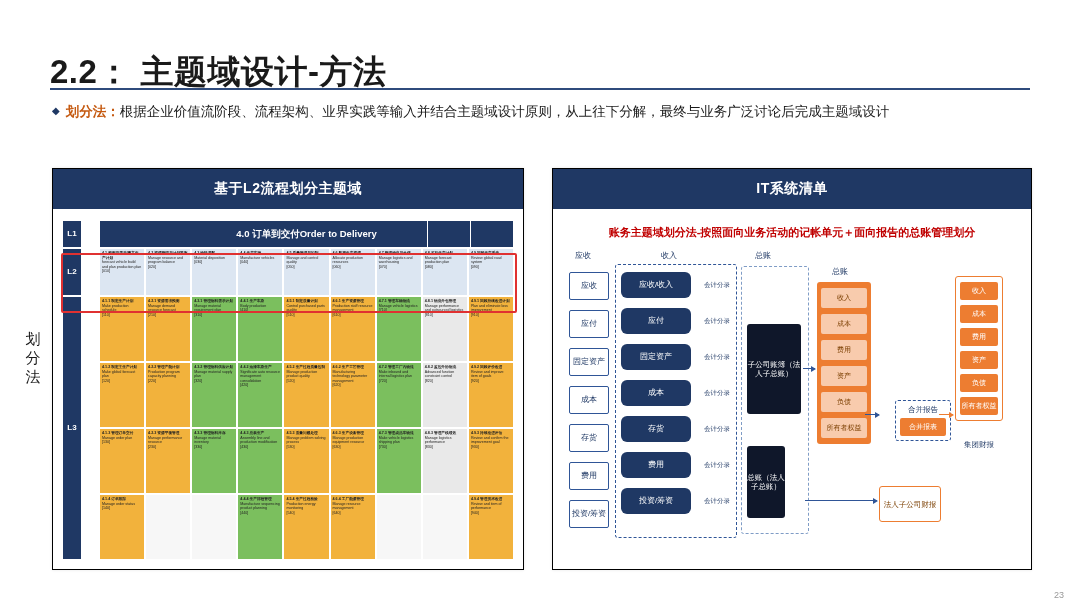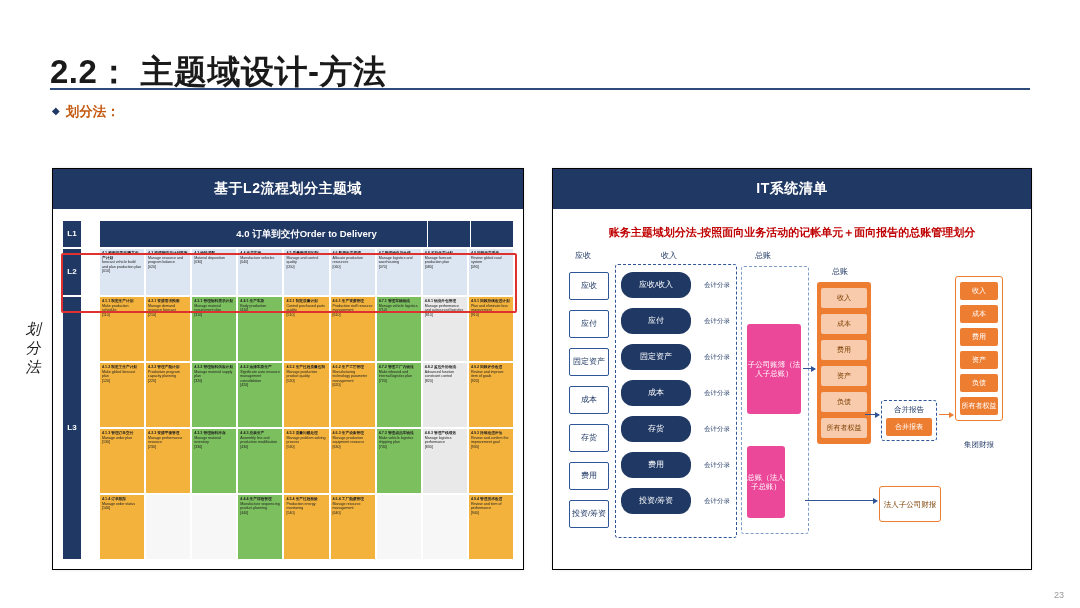--- a/index.html
+++ b/index.html
@@ -60,27 +60,26 @@
     white-space: nowrap;
   }
   .bullet-text {
     color: #1a1a1a;
   }
 
   
   .left-vert {
     position: absolute;
     left: 22px;
-    top: 320px;
+    top: 330px;
     width: 22px;
     font-size: 15px;
     line-height: 1.25;
     color: #1a1a1a;
     text-align: center;
-    font-style: italic;
   }
 
   
   .panel {
     position: absolute;
     background: #ffffff;
     border: 1px solid #000000;
     box-shadow: 0 0 3px rgba(0,0,0,0.10);
   }
   .panel-left { left: 52px; top: 168px; width: 470px; height: 400px; }
@@ -253,21 +252,21 @@
     gap: 10px;
   }
   .mod-box {
     height: 26px;
     background: #1f3864;
     color: #fff;
     font-size: 8px;
     display: flex;
     align-items: center;
     justify-content: center;
-    border-radius: 12px;
+    border-radius: 6px;
     line-height: 1.1;
     text-align: center;
   }
   .acct-list {
     position: absolute;
     left: 132px;
     top: 22px;
     width: 40px;
     display: flex;
     flex-direction: column;
@@ -276,21 +275,21 @@
   .acct {
     height: 26px;
     font-size: 6.5px;
     color: #1f3864;
     display: flex;
     align-items: center;
     justify-content: center;
   }
   .orange-panel {
     position: absolute;
-    background: #ec4899;
+    background: #0f172a;
     color: #fff;
     border-radius: 3px;
     font-size: 7.5px;
     display: flex;
     align-items: center;
     justify-content: center;
     text-align: center;
     line-height: 1.2;
   }
   .op-single { left: 182px; top: 74px; width: 54px; height: 90px; }
@@ -330,21 +329,21 @@
     position: absolute;
     left: 252px;
     top: 16px;
     width: 46px;
     text-align: center;
     font-size: 8px;
     color: #1f3864;
   }
   .merge-box {
     position: absolute;
-    left: 316px;
+    left: 330px;
     top: 150px;
     width: 56px;
     border: 1px dashed #2f5597;
     border-radius: 3px;
     padding: 4px;
     box-sizing: border-box;
   }
   .merge-title {
     font-size: 7.5px;
     color: #1f3864;
@@ -443,20 +442,21 @@
 <body>
 
 <div class="slide">
 
   <div class="title">2.2： 主题域设计-方法</div>
   <div class="title-rule"></div>
 
   <div class="bullet-row">
     <span class="diamond">◆</span>
     <span class="bullet-key">划分法：</span>
+    <span class="bullet-text">根据企业价值流阶段、流程架构、业界实践等输入并结合主题域设计原则，从上往下分解，最终与业务广泛讨论后完成主题域设计</span>
   </div>
 
   <div class="left-vert">划分法</div>
 
   <div class="panel panel-left">
     <div class="panel-head">基于L2流程划分主题域</div>
     <div class="matrix">
       <div class="mx-grid">
         <div class="lv-col">
           <div class="lv-cell">L1</div>

